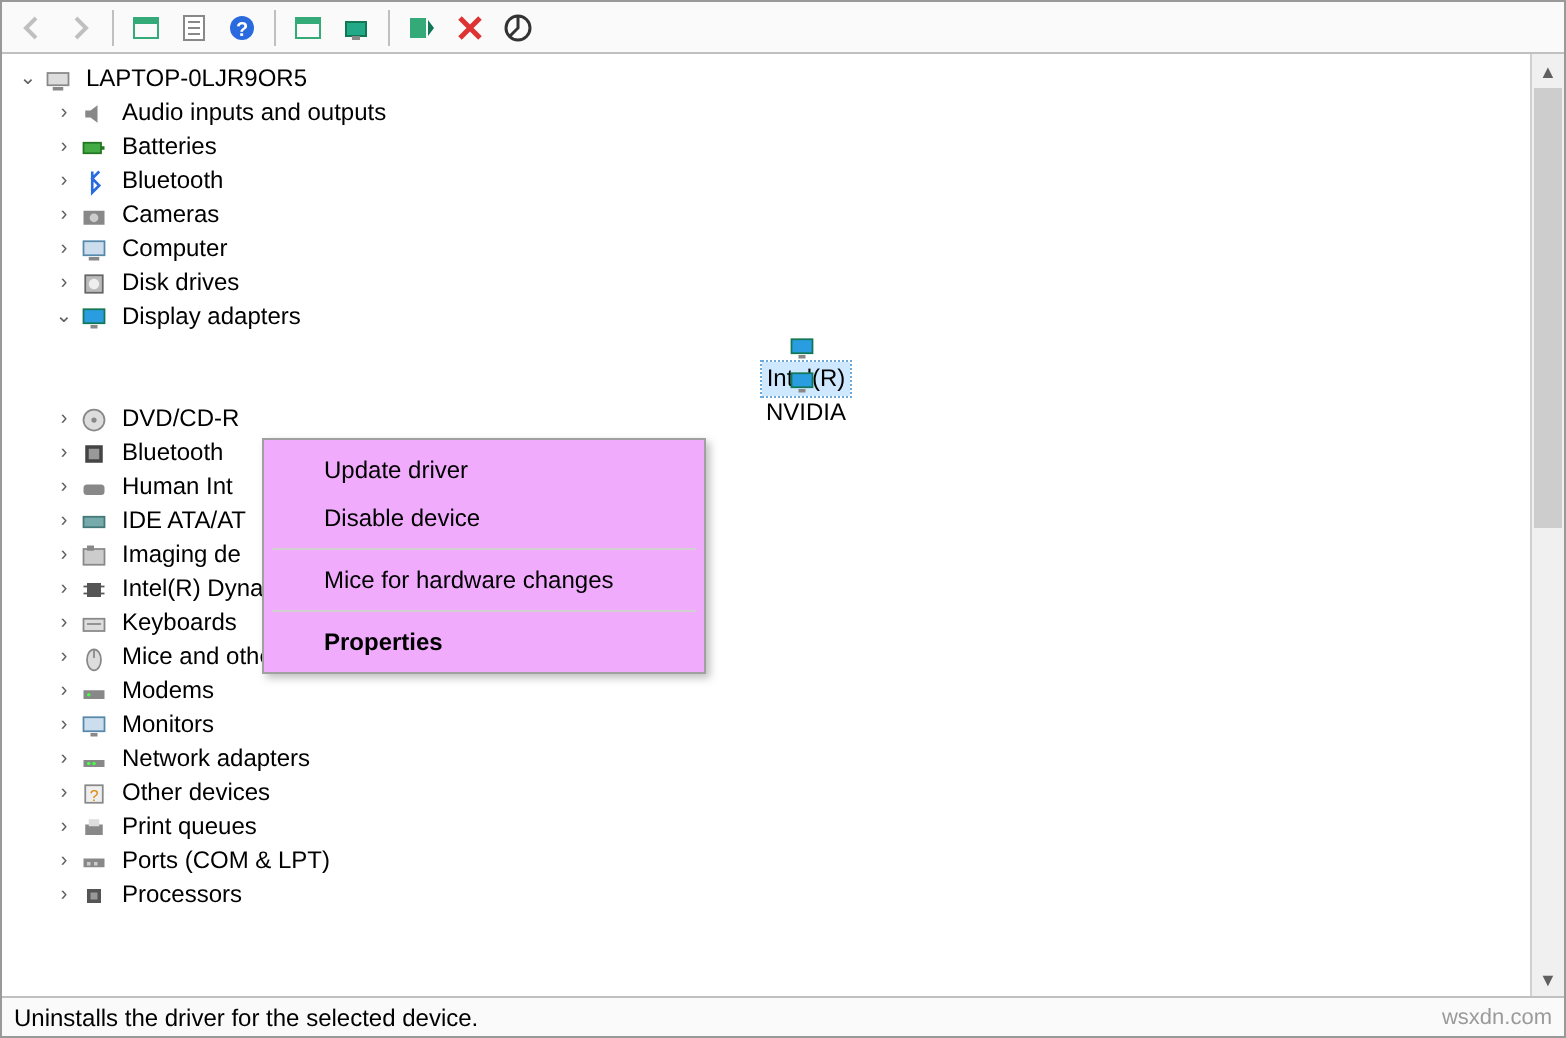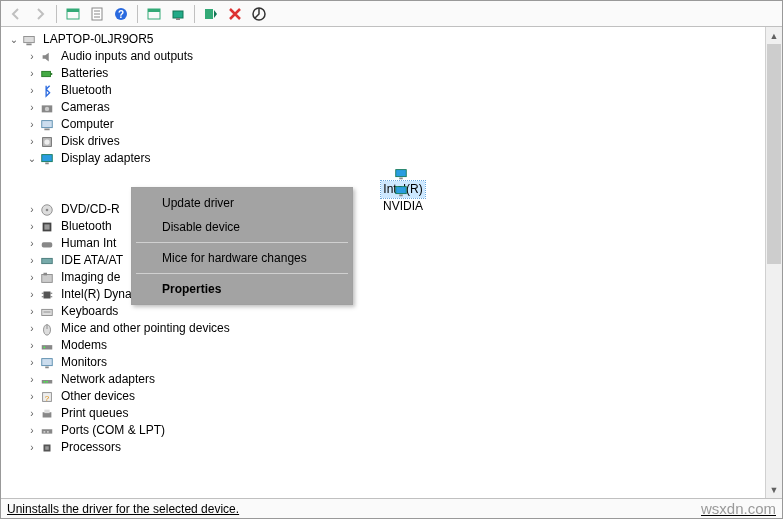--- a/index.html
+++ b/index.html
@@ -104,27 +104,28 @@
     background: #cde8ff;
     outline: 1px dotted #6aa9de;
   }
   .depth0 { padding-left: 4px; }
   .depth1 { padding-left: 22px; }
   .depth2 { padding-left: 40px; flex-direction: column; }
 
   
   .ctxmenu {
     position: absolute;
-    background: #a3a3a3;
+    background: #f0abfc;
     border: 1px solid #a0a0a0;
     box-shadow: 2px 2px 4px rgba(0,0,0,.25);
     padding: 3px 2px;
     font-size: 12px;
     min-width: 222px;
     z-index: 10;
+    margin-top: 32px;
   }
   .ctxitem {
     padding: 5px 28px 5px 28px;
     cursor: default;
   }
   .ctxitem.highlight {
     background: #cfe4fb;
     outline: 3px solid #d63a2b;
     outline-offset: -1px;
   }
@@ -140,23 +141,22 @@
     position: absolute;
     left: 0; right: 0; bottom: 0;
     height: 20px;
     border-top: 1px solid #c0c0c0;
     display: flex;
     align-items: center;
     padding: 0 6px;
     font-size: 12px;
     background: #fafafa;
     justify-content: space-between;
-    text-decoration: underline;
-  }
-  .watermark { color: #9a9a9a; font-size: 15px; }
+  }
+  .watermark { color: #9a9a9a; font-size: 11px; }
 </style>
 </head>
 <body>
 
 <div class="toolbar">
   <div class="tbtn disabled" title="Back">
     <svg viewBox="0 0 16 16">
         <path d="M10 3 5 8l5 5" fill="none" stroke="#555" stroke-width="2"></path>
       </svg>
   </div>

